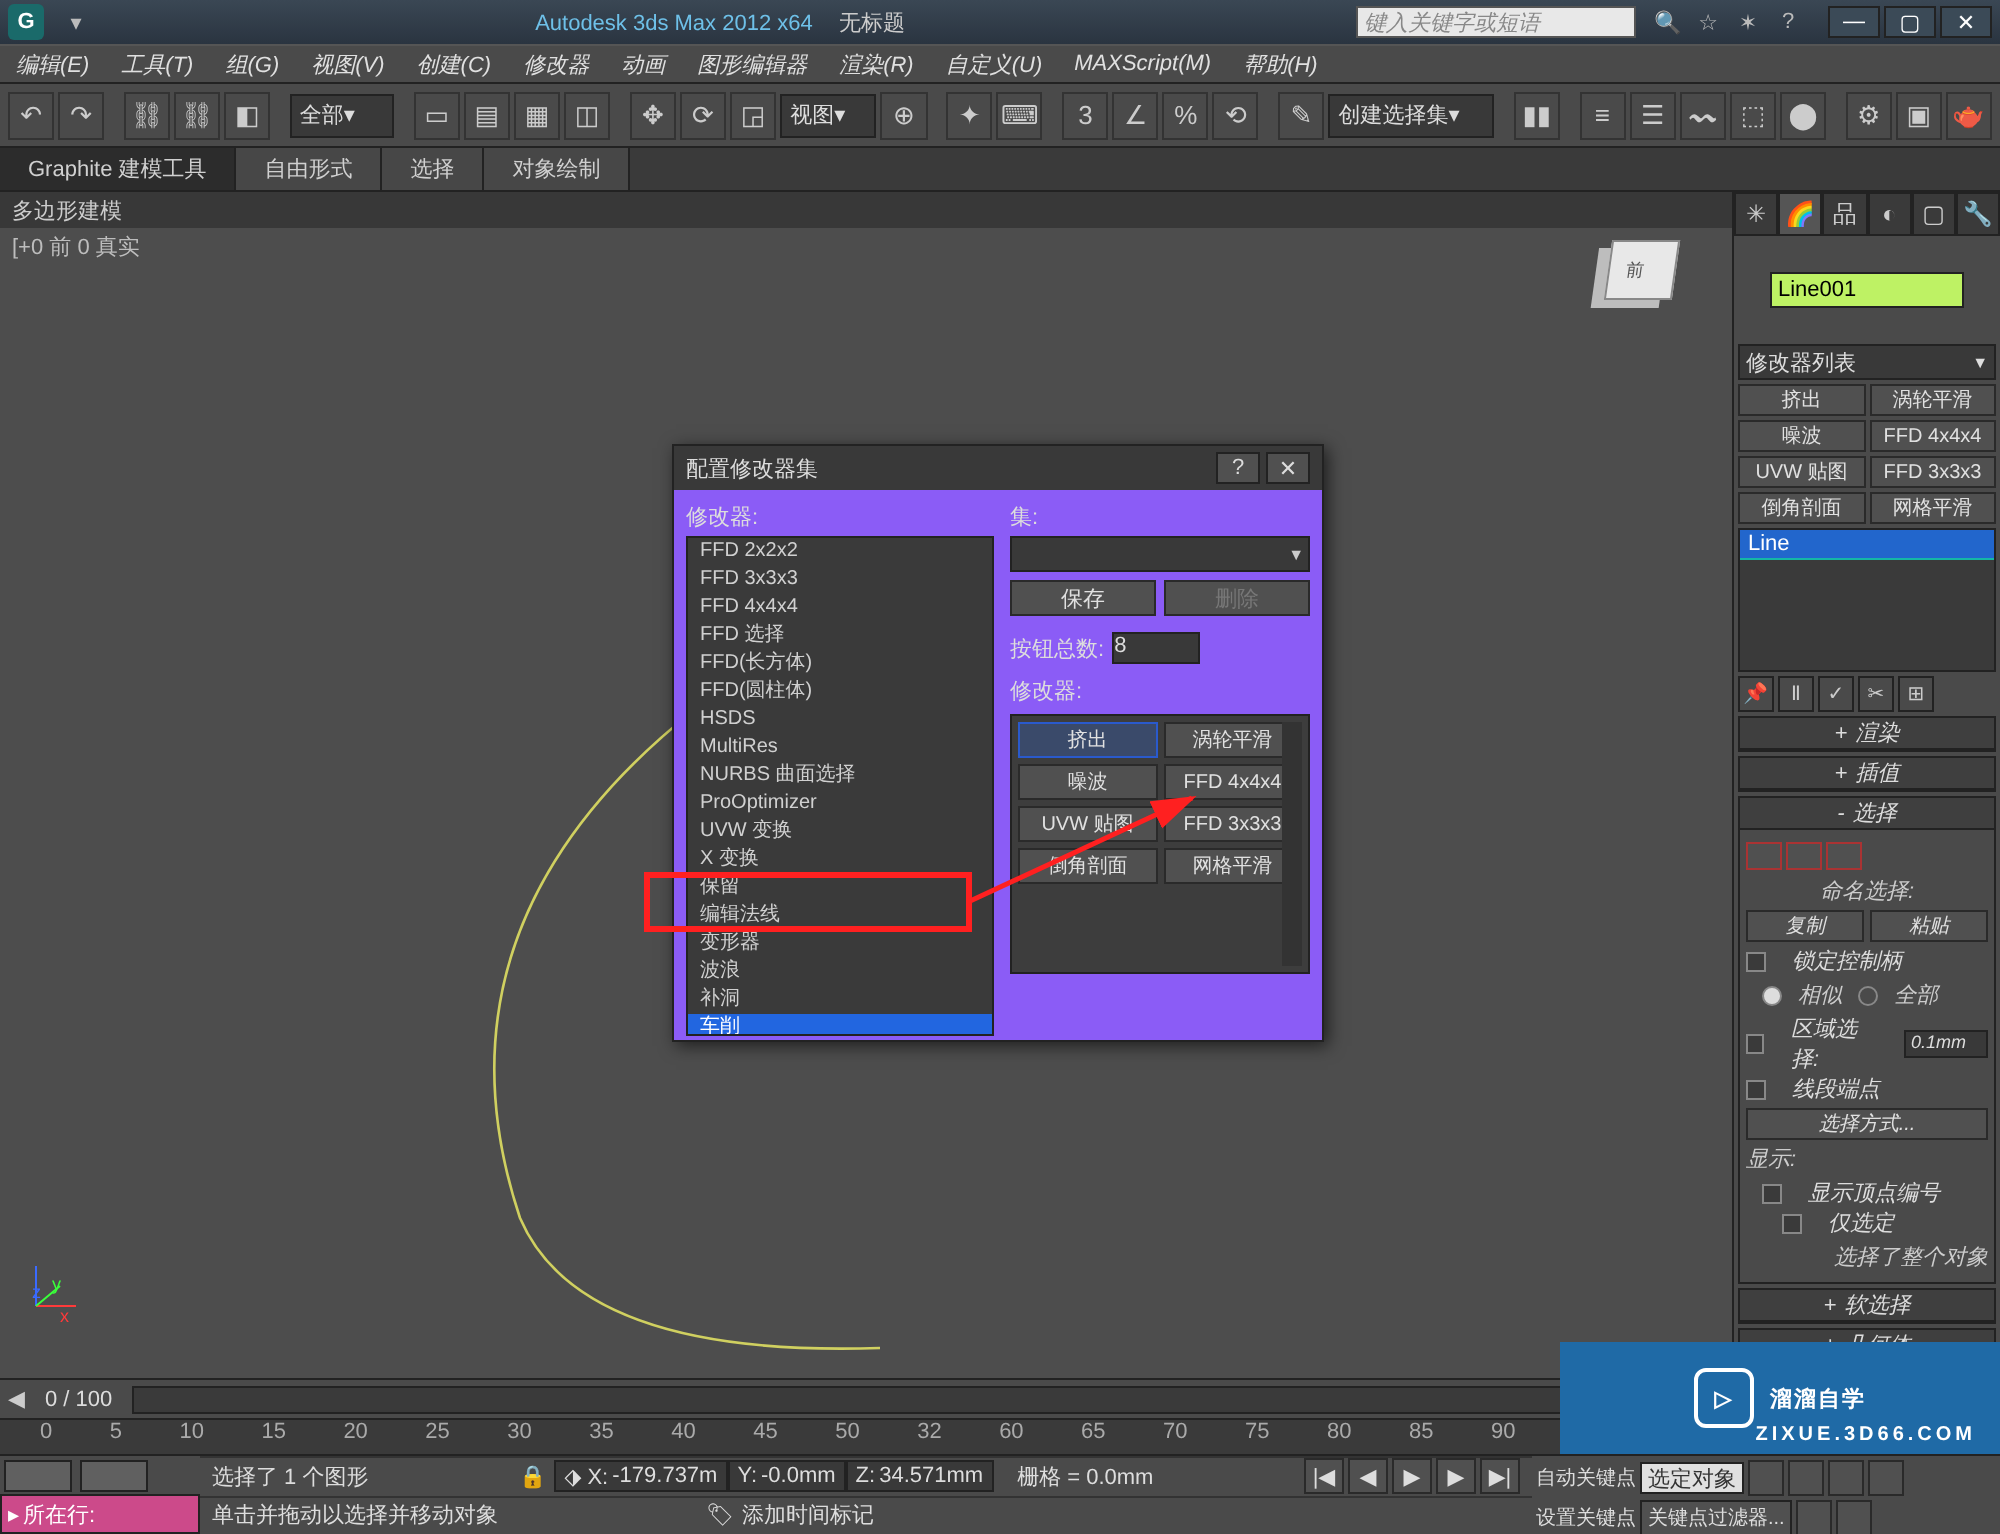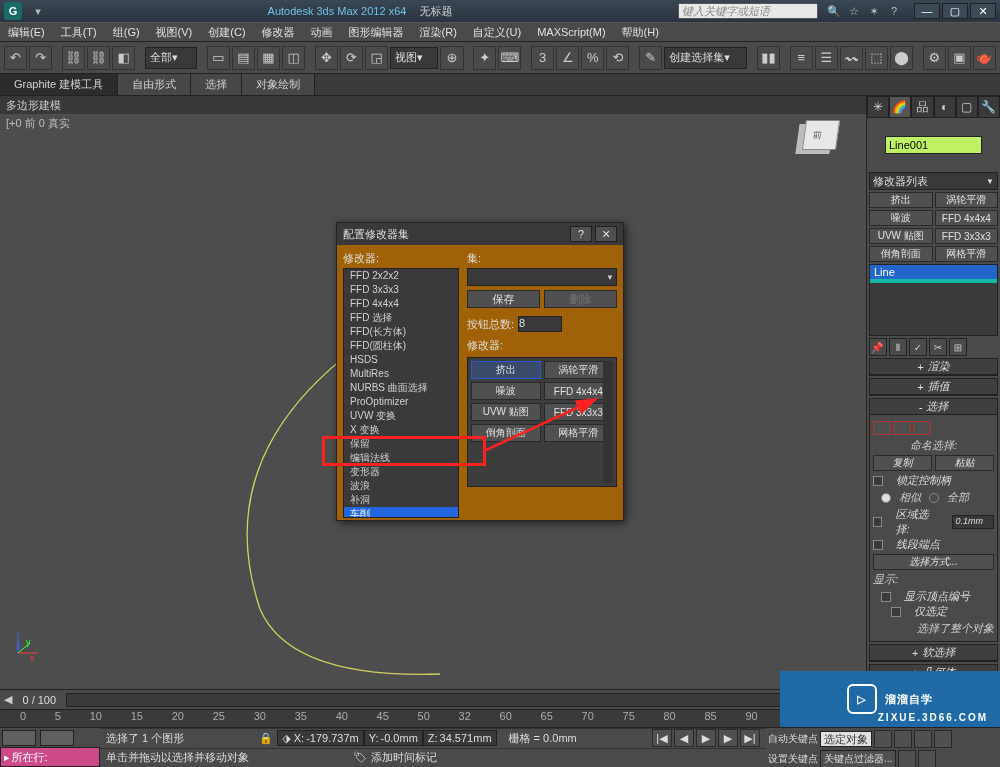--- a/index.html
+++ b/index.html
@@ -10,21 +10,21 @@
 .titlebar .logo { width: 18px; height: 18px; background: #1a6a6a; border-radius: 3px; margin-right: 6px; display:flex;align-items:center;justify-content:center;color:#fff;font-weight:bold; }
 .titlebar .title { flex: 1; text-align: center; color: #6ec0e8; }
 .titlebar .untitled { color:#ccc; margin-left:10px;}
 .titlebar .searchbox { width: 140px; height: 16px; background: #e8e8e8; border: 1px solid #555; margin: 0 6px; color:#888; padding:0 3px; font-style:italic;}
 .titlebar .ticon { width: 16px; height: 16px; margin: 0 2px; color:#bbb; display:flex;align-items:center;justify-content:center;}
 .winbtns { display:flex; margin-left:8px;}
 .winbtns div { width: 26px; height: 16px; background: #3b4a57; border:1px solid #222; margin-left:2px; display:flex;align-items:center;justify-content:center; color:#fff;}
 
 
 .menubar { height: 20px; background: #4a4a4a; display: flex; align-items: center; border-top:1px solid #555; border-bottom:1px solid #222;}
-.menubar span { padding: 0 8px; color: #e0e0e0; cursor: default; }
+.menubar span { padding: 0 8px; color: #e0e0e0; cursor: default; font-style: italic; }
 
 
 .maintoolbar { height: 32px; background: #4a4a4a; display:flex; align-items:center; border-bottom:1px solid #222; padding:0 4px; gap:2px;}
 .tb-btn { width:24px; height:24px; background:#4a4a4a; border:1px solid #333; display:flex; align-items:center; justify-content:center; color:#ccc; font-size:13px;}
 .tb-sep { width:6px; }
 .tb-dropdown { height:22px; background:#393939; border:1px solid #222; color:#ddd; padding:0 4px; display:flex; align-items:center;}
 
 
 .graphite { height: 22px; background: #3a3a3a; border-bottom:1px solid #222; display:flex; align-items:center;}
 .graphite .gtab { padding: 3px 14px; color:#d0d0d0; border-right:1px solid #222; background:#474747;}
@@ -45,41 +45,41 @@
 .cmdpanel { position:absolute; top:96px; right:0; width:134px; bottom:0; background:#4a4a4a; border-left:1px solid #222;}
 .cmd-tabs { display:flex; height:22px; }
 .cmd-tabs div { flex:1; border:1px solid #222; background:#3a3a3a; display:flex;align-items:center;justify-content:center;color:#ccc;font-size:12px;}
 .cmd-tabs div.active{ background:#555;}
 .cmd-name { height:18px; background:#bef264; border:1px solid #222; margin:18px; color:#000; padding:0 3px; display:flex;align-items:center;}
 .cmd-combo { height:18px; background:#393939; border:1px solid #222; margin:2px; color:#ddd; padding:0 3px; display:flex;align-items:center; justify-content:space-between;}
 .cmd-combo:after{content:"▼";font-size:8px;}
 .mod-grid { display:grid; grid-template-columns:1fr 1fr; gap:2px; margin:2px;}
 .mod-grid div { background:#505050; border:1px solid #2a2a2a; height:16px; display:flex;align-items:center;justify-content:center; color:#e0e0e0; font-size:10px;}
 .stack { margin:2px; border:1px solid #222; background:#3a3a3a; height:72px;}
-.stack-item { background:#2266cc; color:#fff; padding:1px 4px; border-bottom:4px solid #14b8a6;}
+.stack-item { background:#2266cc; color:#fff; padding:1px 4px; border-bottom:1px solid #14b8a6;}
 .stack-tools { display:flex; margin:2px; gap:2px;}
 .stack-tools div{ width:18px;height:18px; background:#4a4a4a; border:1px solid #222; display:flex;align-items:center;justify-content:center;color:#ccc;font-size:10px;}
 .rollout { margin:2px; border:1px solid #222;font-style:italic;}
 .rollout-h { background:#3f3f3f; height:16px; display:flex; align-items:center; justify-content:center; color:#ddd; border-bottom:1px solid #222;}
 .rollout-h:before{content:"+";margin-right:4px;}
 .rollout-h.open:before{content:"-";}
 .rollout-body { background:#4a4a4a; padding:3px;}
 .rollout-body .row { display:flex; align-items:center; gap:3px; margin:2px 0;}
 .rollout-body .btn { flex:1; height:16px; background:#505050; border:1px solid #2a2a2a; display:flex;align-items:center;justify-content:center;color:#e0e0e0;font-size:10px;}
 .rollout-body .chk { display:flex; align-items:center; gap:13px; color:#ddd; font-size:10px;}
 .rollout-body .chk .box{width:10px;height:10px;border:1px solid #888;background:#3a3a3a;}
 .rollout-body .radio{width:10px;height:10px;border-radius:50%;border:1px solid #888;}
 .rollout-body .radio.on{background:#ddd;}
 .rollout-body .spin{width:44px;height:14px;background:#393939;border:1px solid #222;color:#ddd;font-size:9px;padding:0 2px;}
 .rb-icons{display:flex;gap:2px;margin:3px 0;}
 .rb-icons div{width:18px;height:14px;background:#505050;border:1px solid #2a2a2a;}
 .rb-icons div.red{border-color:#aa3333;}
 
 
-.dialog { position:absolute; top:222px; left:336px; width:288px; background:#a16207; border:1px solid #222; box-shadow:2px 2px 8px rgba(0,0,0,.6);}
+.dialog { position:absolute; top:222px; left:336px; width:326px; background:#8b5cf6; border:1px solid #222; box-shadow:2px 2px 8px rgba(0,0,0,.6);}
 .dialog-title { height:22px; background:#393939; display:flex; align-items:center; padding:0 6px; color:#ddd; }
 .dialog-title .sp{flex:1;}
 .dialog-title .dbtn{width:22px;height:16px;background:#505050;border:1px solid #222;margin-left:3px;display:flex;align-items:center;justify-content:center;}
 .dialog-body { display:flex; padding:6px 6px 2px 6px; gap:8px;}
 .dlg-left { flex:1; }
 .dlg-left .lbl { color:#ddd; margin-bottom:2px;}
 .dlg-list { height:250px; background:#3a3a3a; border:1px solid #222; overflow:hidden; color:#d0d0d0;}
 .dlg-list div { padding:0 6px; height:14px; line-height:14px; font-size:10px; white-space:nowrap;}
 .dlg-list div.sel { background:#2266e0; color:#fff;}
 .dlg-right { width:150px;}

